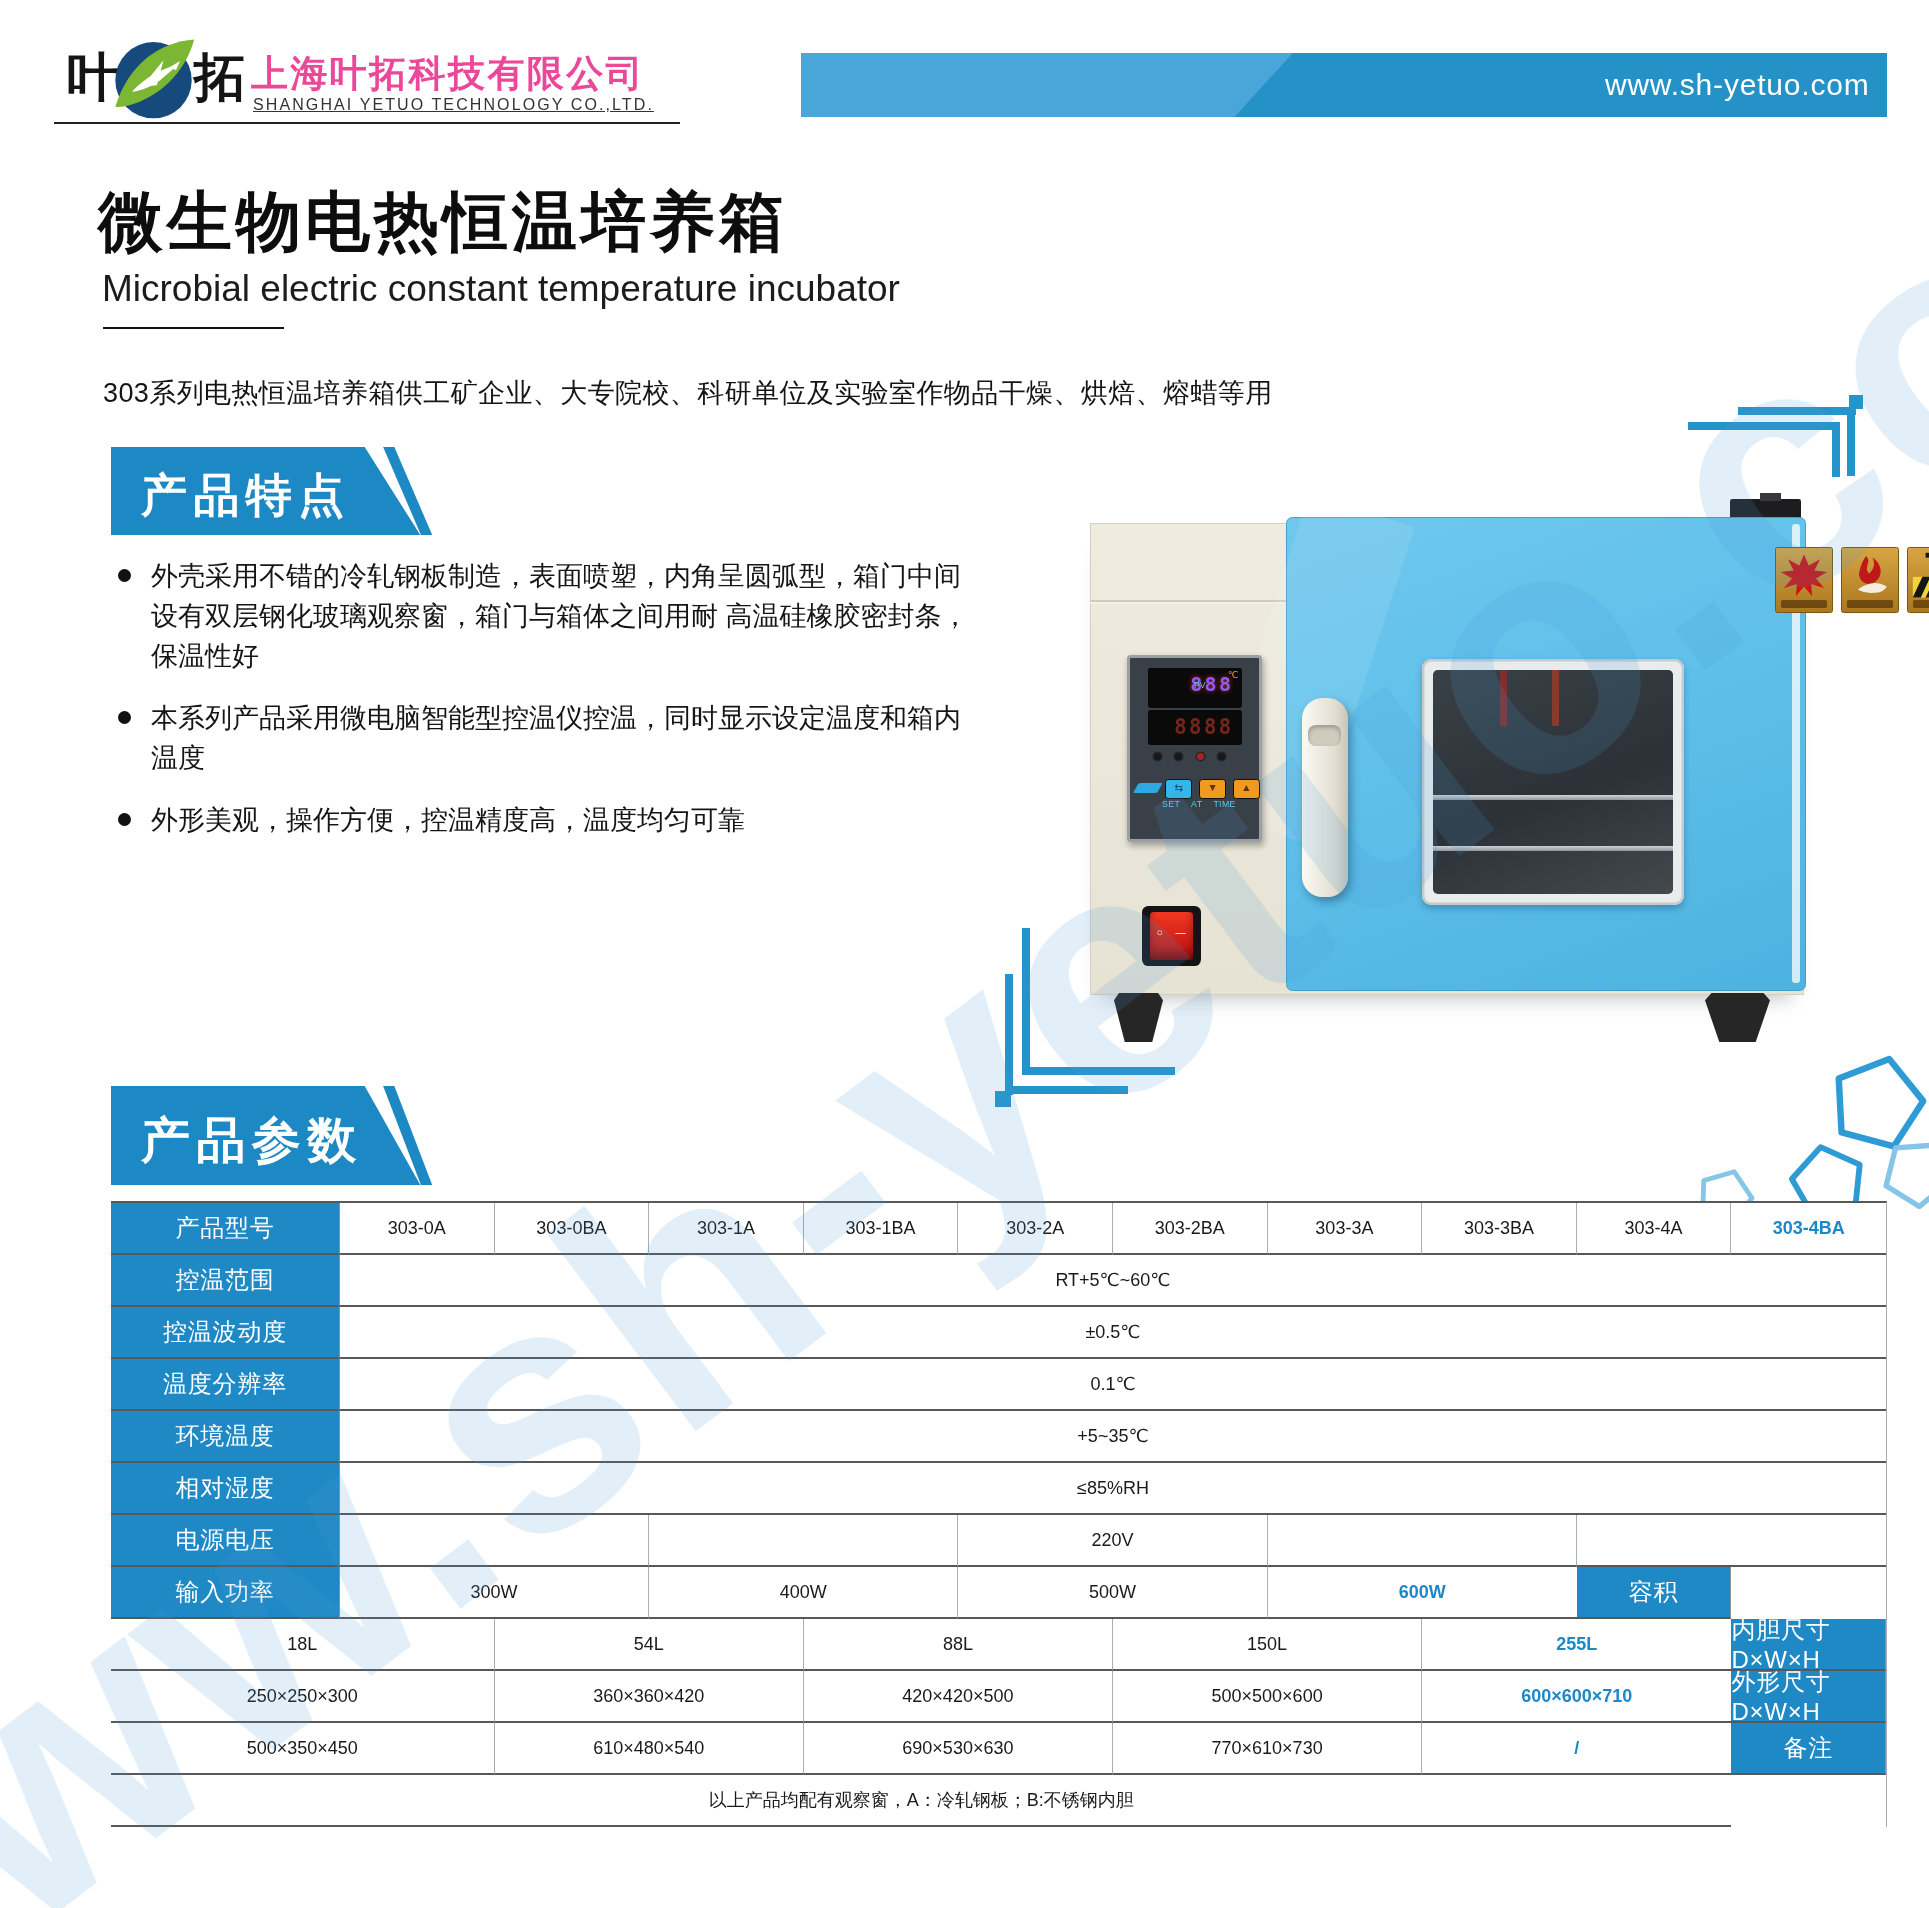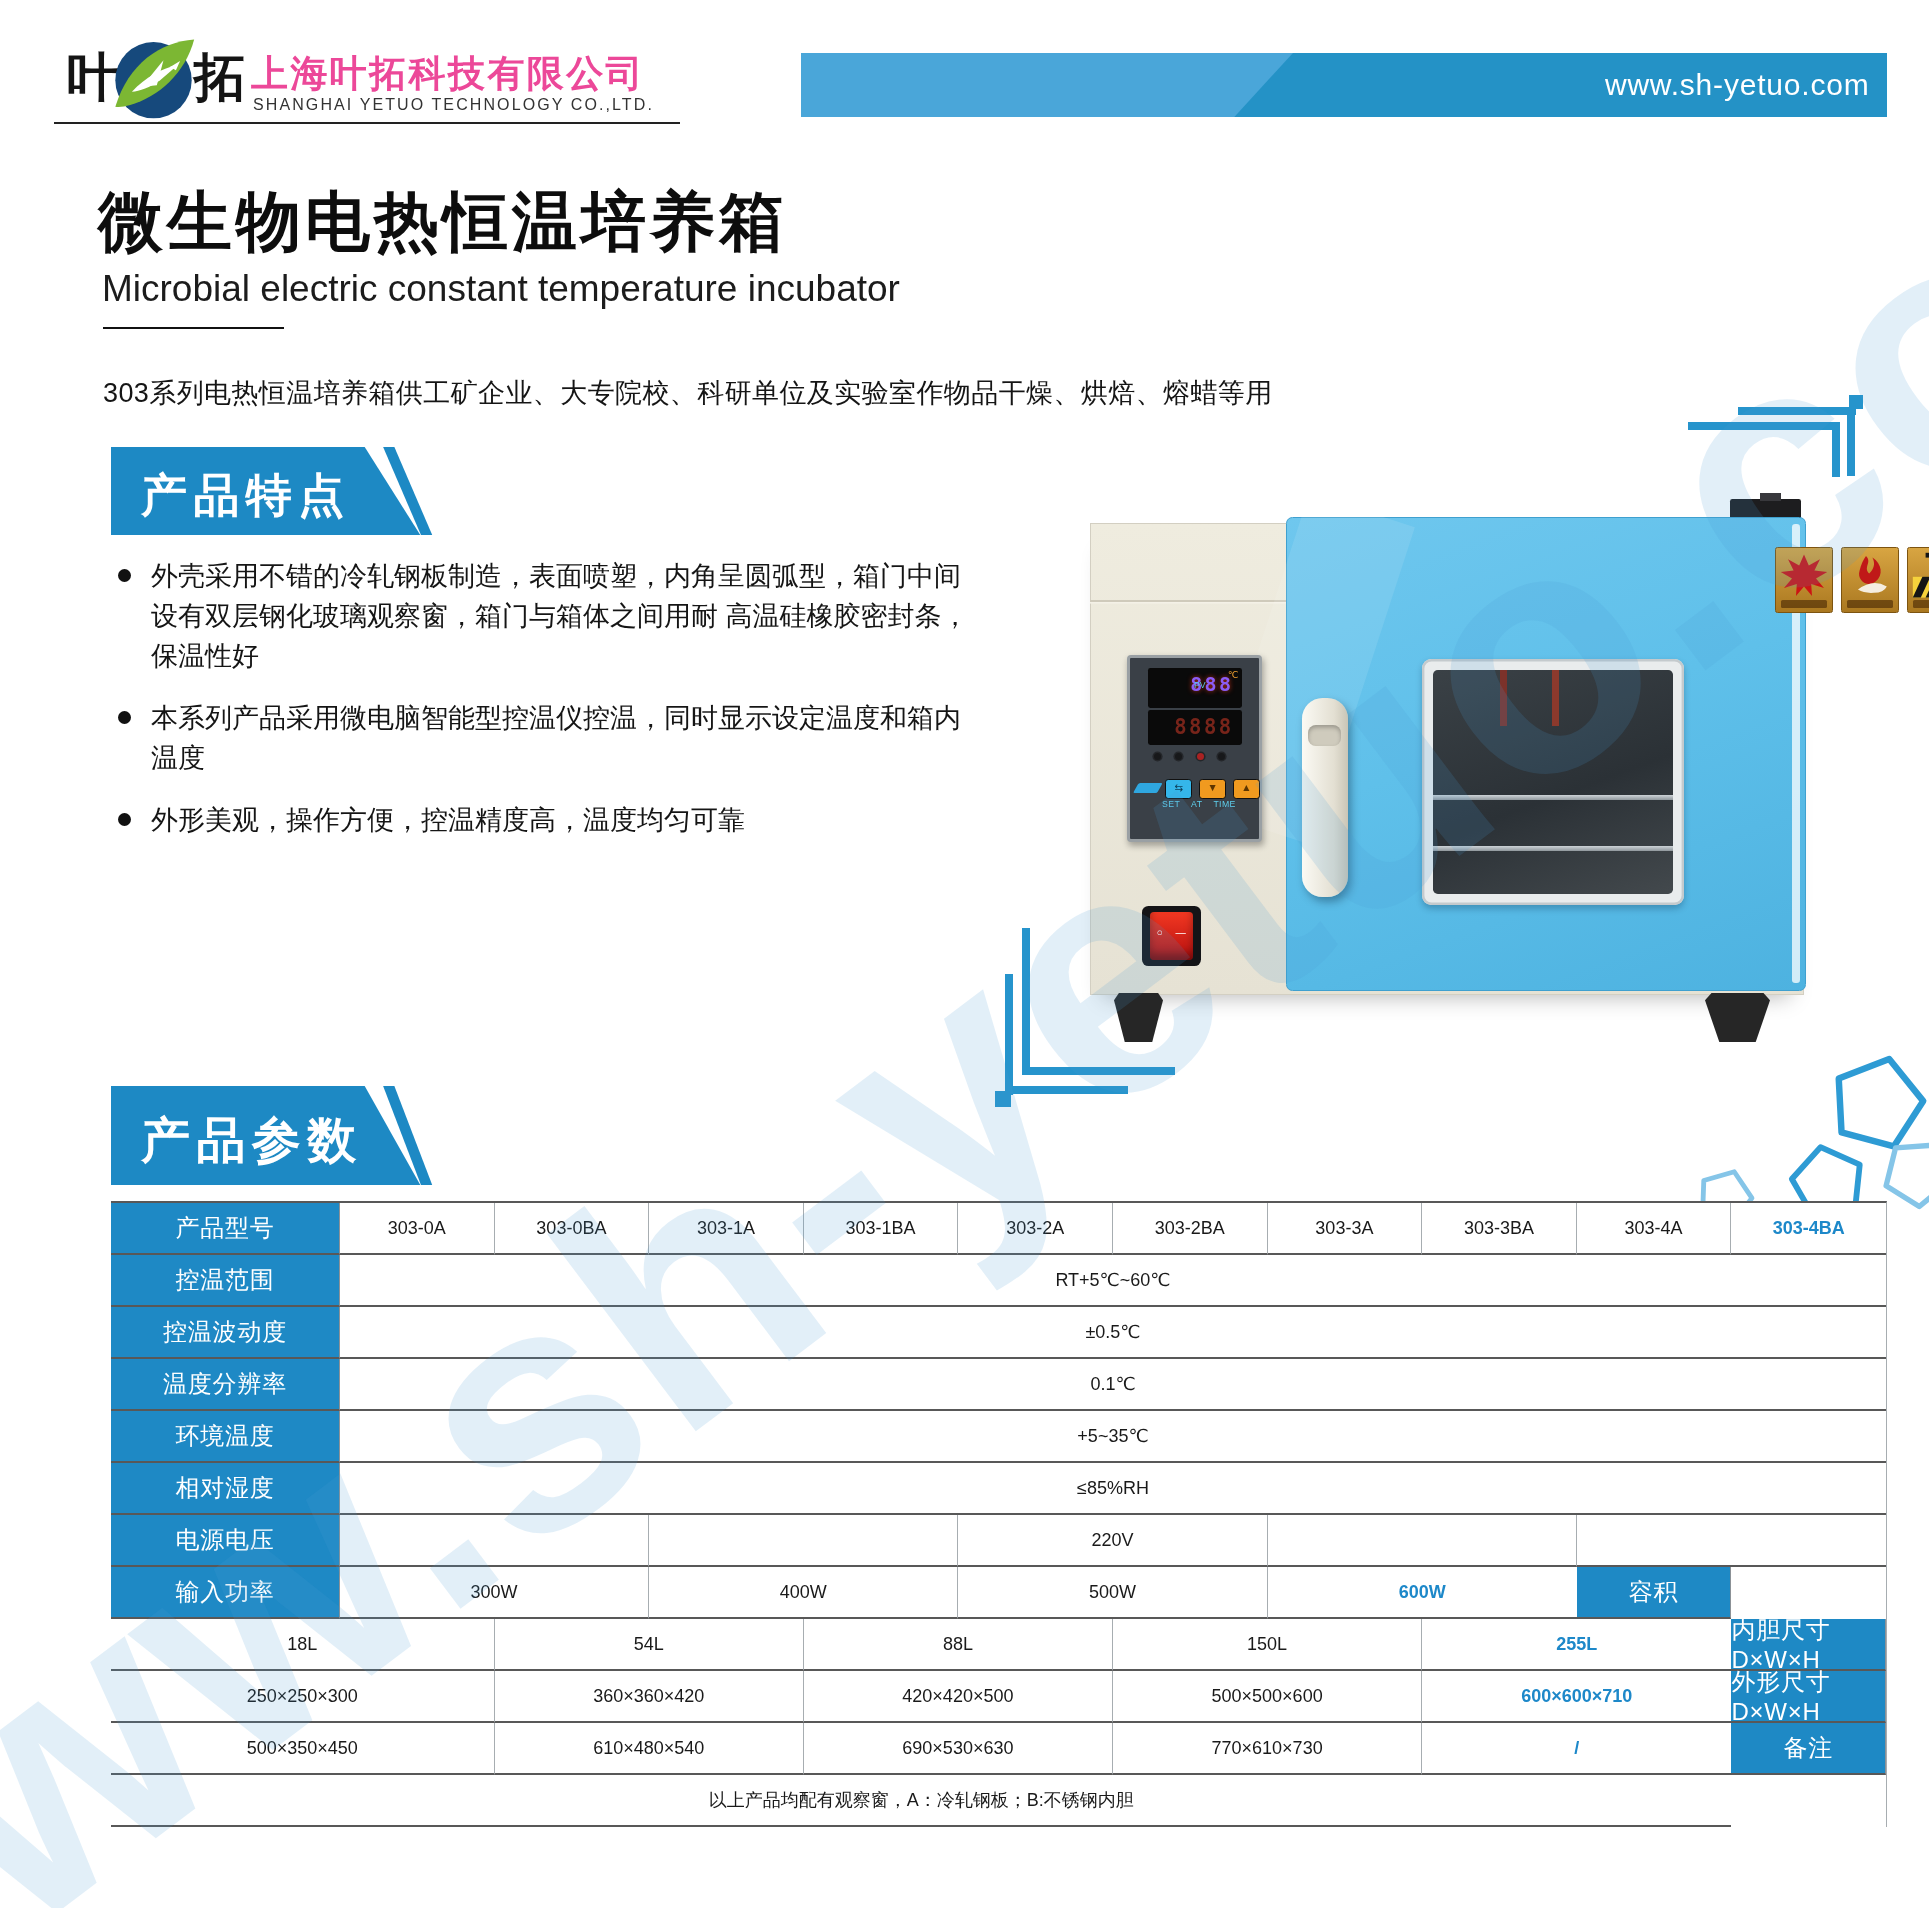--- a/index.html
+++ b/index.html
@@ -3,21 +3,21 @@
 <meta charset="utf-8">
 <style>
   html,body{margin:0;padding:0;background:#fff;}
   body{font-family:"Liberation Sans","DejaVu Sans",sans-serif;color:#111;}
   .page{position:relative;width:1930px;height:1909px;background:#fff;overflow:hidden;}
 
   
   .logo-char{position:absolute;font-size:52px;font-weight:bold;color:#141414;line-height:1;}
   .logo-emblem{position:absolute;left:112px;top:37px;width:83px;height:83px;overflow:visible;}
   .company-cn{position:absolute;left:251px;top:49px;font-size:37px;font-weight:bold;letter-spacing:2.4px;color:#ec4899;}
-  .company-en{position:absolute;left:253px;top:96px;font-size:16px;letter-spacing:2.1px;color:#333;}
+  .company-en{position:absolute;left:253px;top:96px;font-size:16px;letter-spacing:2.1px;color:#333;text-decoration:underline;}
   .header-rule{position:absolute;left:54px;top:122px;width:626px;height:1.6px;background:#222;}
 
   .top-banner{position:absolute;left:801px;top:53px;width:1086px;height:64px;background:#2492c6;}
   .top-banner-light{position:absolute;inset:0;background:#4aa6d9;clip-path:polygon(0 0,45.3% 0,39.9% 100%,0 100%);}
   .top-banner-url{position:absolute;right:17.5px;top:0;height:64px;line-height:64px;color:#fff;font-size:30px;letter-spacing:0.8px;}
 
   
   .title-cn{position:absolute;left:98px;top:178px;font-size:65px;font-weight:bold;letter-spacing:4px;color:#0d0d0d;}
   .title-en{position:absolute;left:102px;top:268px;font-size:37px;color:#1c1c1c;}
   .title-underline{position:absolute;left:103px;top:327px;width:181px;height:2.4px;background:#111;}

